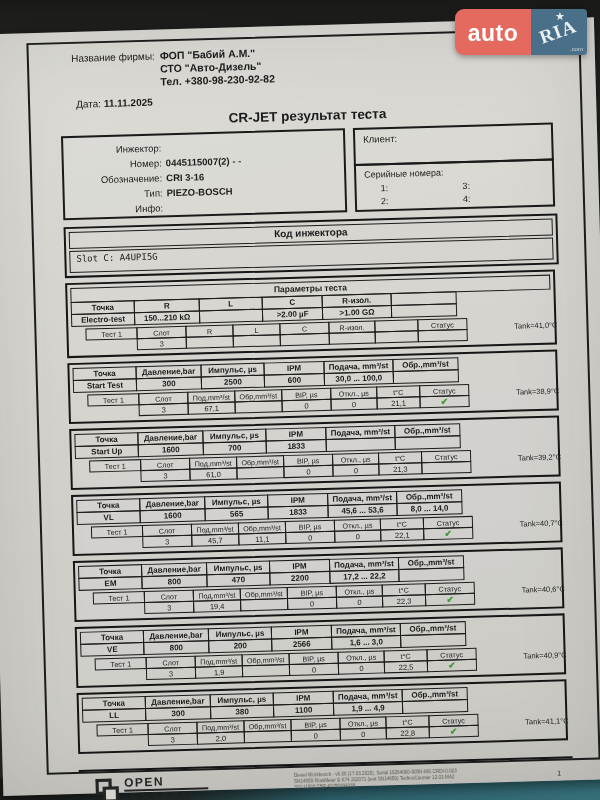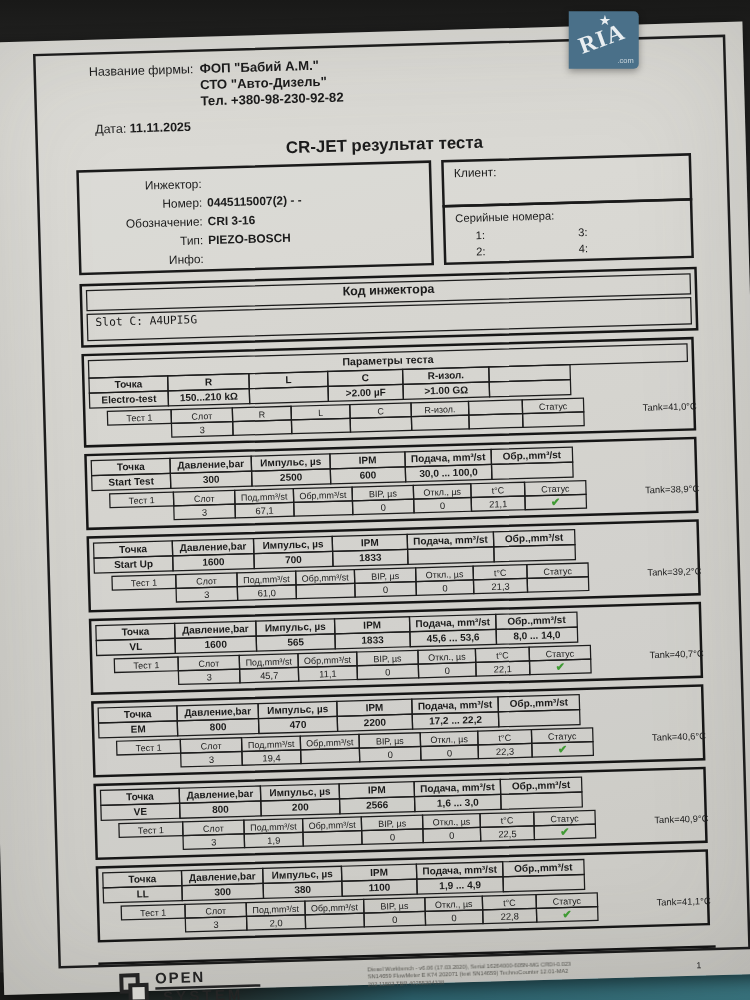--- a/index.html
+++ b/index.html
@@ -453,19 +453,22 @@
           <div>SN14659  FlowMeter E K74 202071 (test SN14659)  TechnoCounter 12.01-MA2</div>
           <div>202 11503  TBR 40255394338</div>
         </div>
         <div class="pagenum">1</div>
       </div>
 
     </div>
   </div>
 
   <div class="wm">
+    <div class="wm-auto">
+      <span>auto</span>
+    </div>
     <div class="wm-ria">
       <span class="wm-star">★</span>
       <span class="wm-ria-text">RIA</span>
       <span class="wm-com">.com</span>
     </div>
   </div>
 </div>
 
 </body></html>

